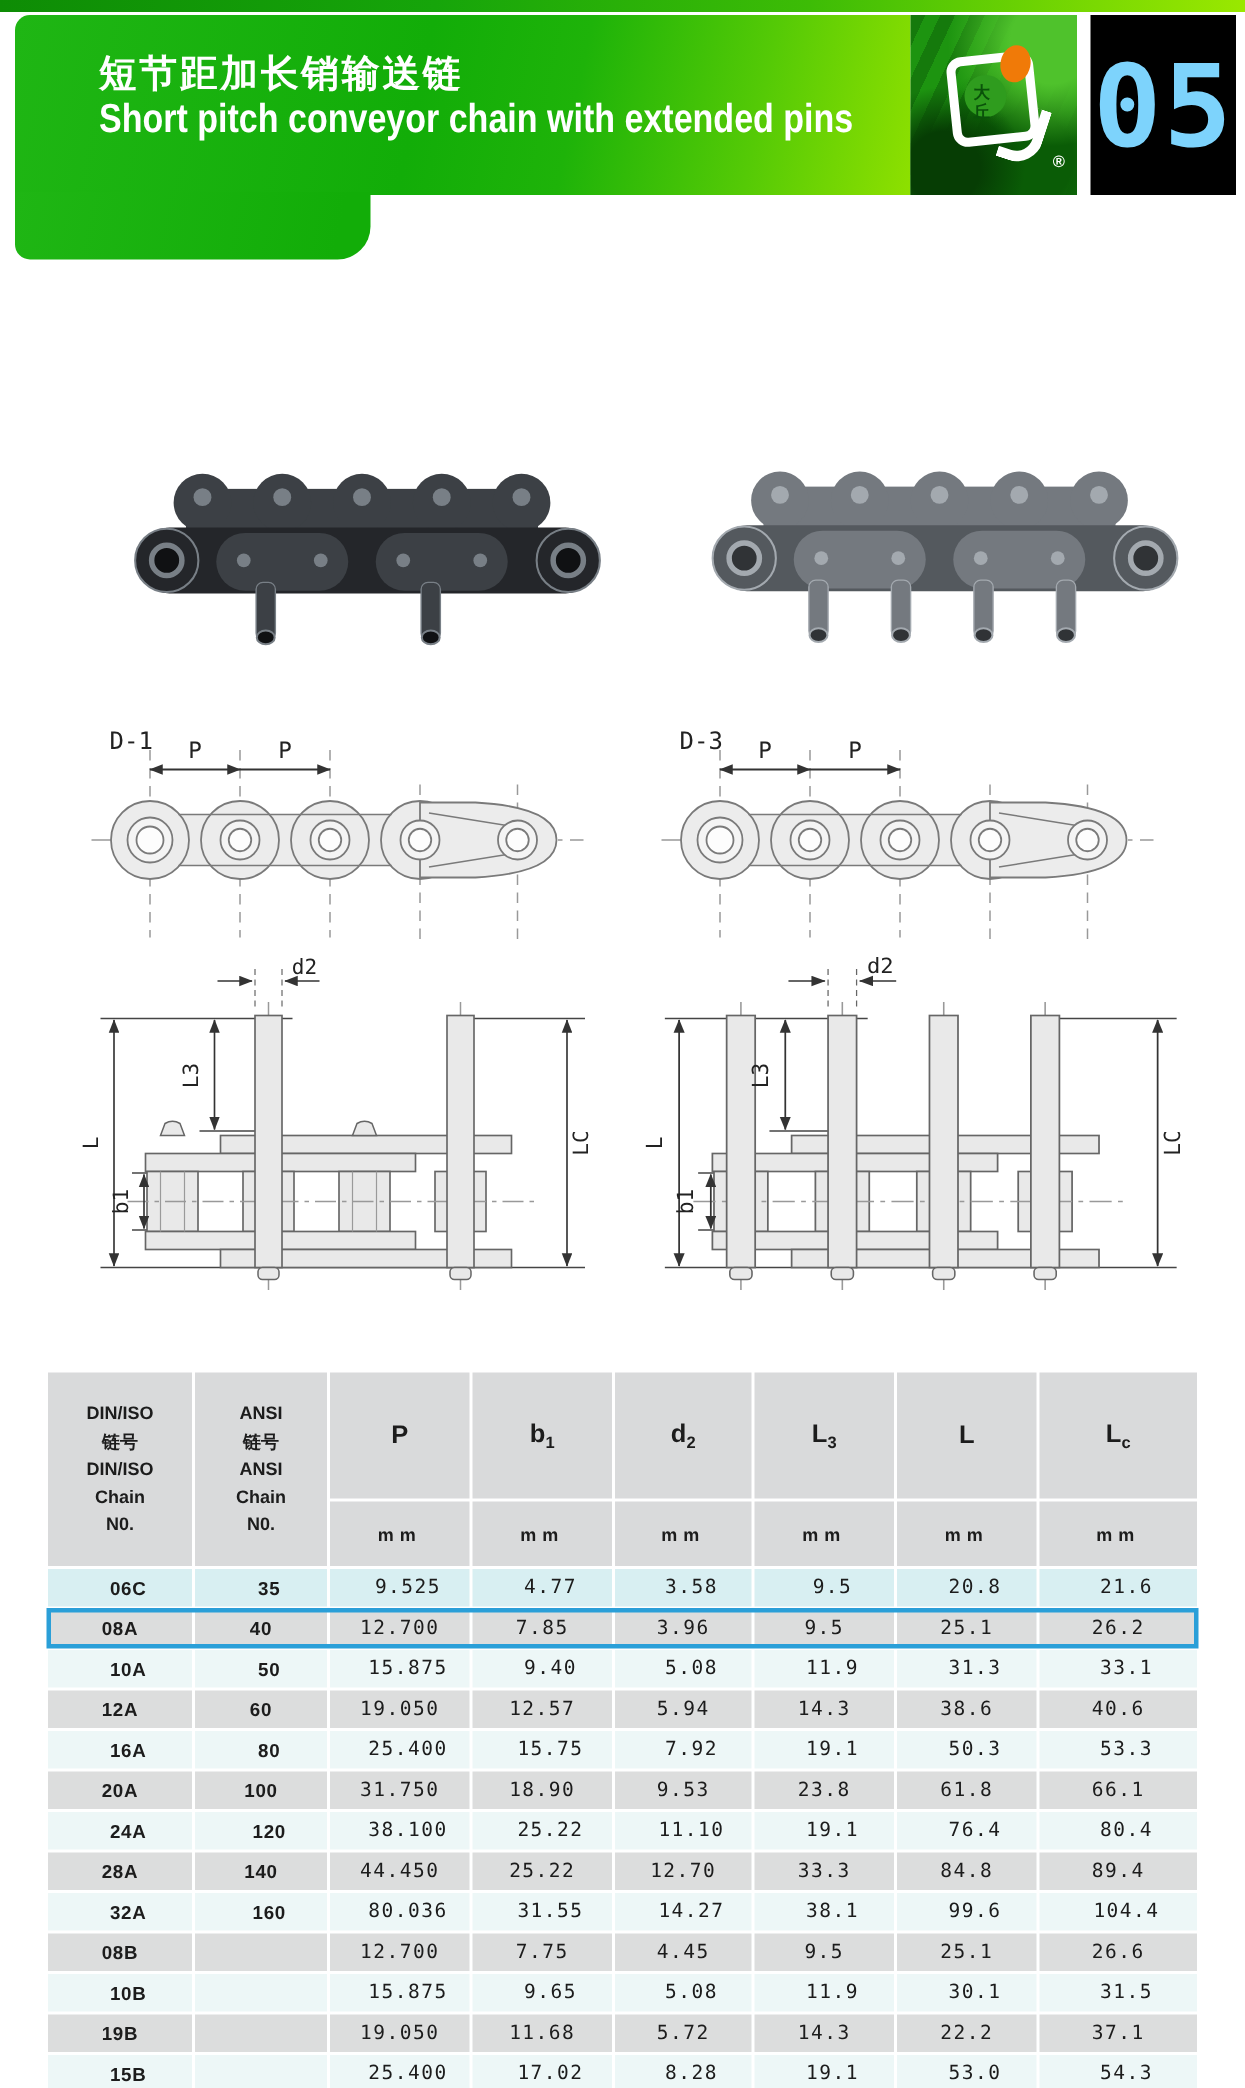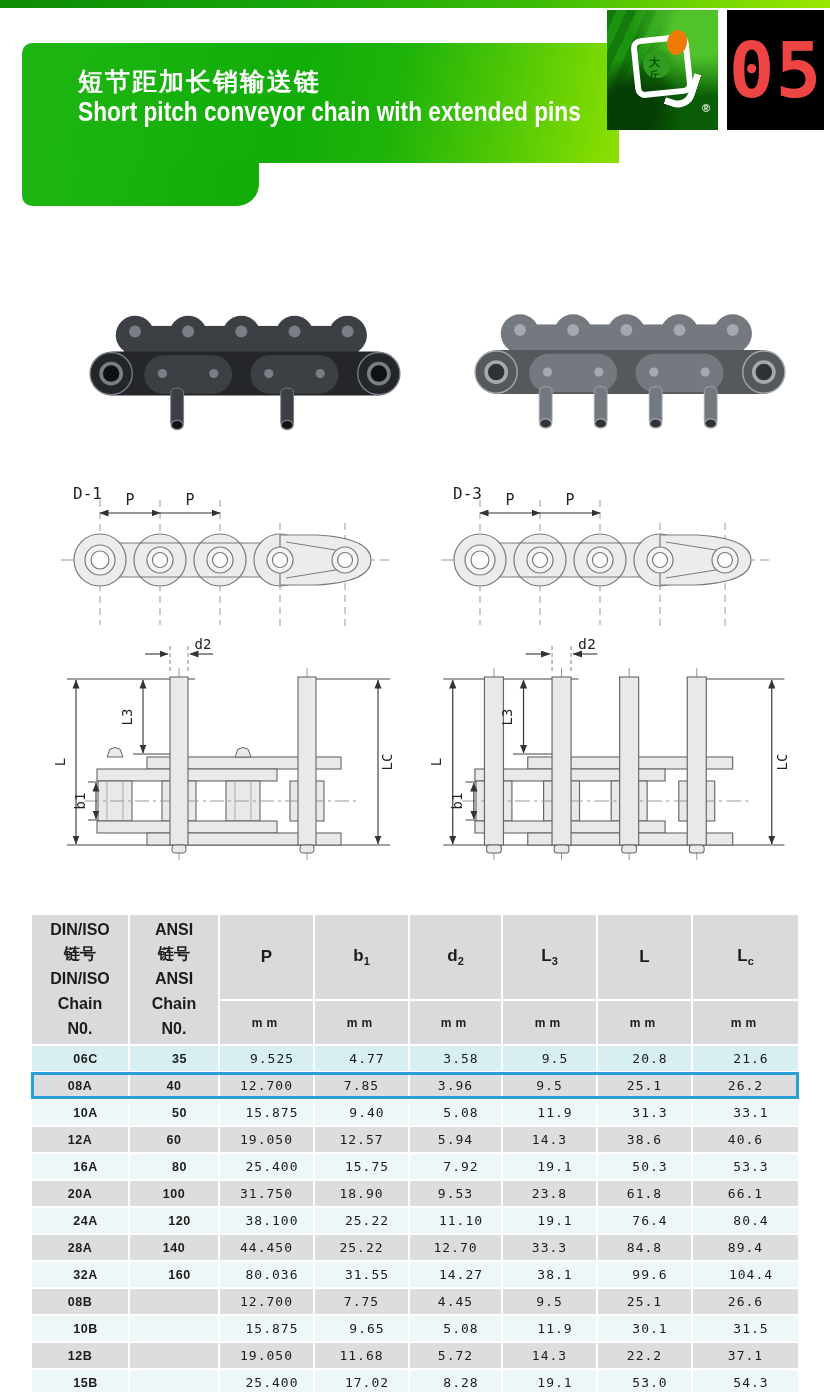--- a/index.html
+++ b/index.html
@@ -2,23 +2,23 @@
 <html><head>
 <meta charset="utf-8">
 <style>
   html,body{margin:0;padding:0;background:#fff;}
   #page{position:relative;width:830px;height:1392px;background:#fff;overflow:hidden;
         font-family:"Liberation Sans",sans-serif;}
 
   
   .topstrip{position:absolute;left:0;top:0;width:830px;height:8px;
     background:linear-gradient(90deg,#0e8c05 0%,#16a50a 35%,#3dbc06 65%,#9ae800 100%);}
-  .banner{position:absolute;left:22px;top:10px;width:597px;height:120px;
+  .banner{position:absolute;left:10px;top:10px;width:597px;height:120px;
     border-radius:10px 0 0 0;
-    background:linear-gradient(102deg,#1fb614 0%,#12ad08 45%,#1eb309 62%,#55ca06 82%,#8ee000 100%);margin-top:33px;}
+    background:linear-gradient(102deg,#1fb614 0%,#12ad08 45%,#1eb309 62%,#55ca06 82%,#8ee000 100%);}
   .banner-tab{position:absolute;left:0;top:118px;width:237px;height:45px;
     border-radius:0 0 22px 10px;
     background:linear-gradient(102deg,#1fb614 0%,#12ad08 90%);}
   .title-zh{position:absolute;left:56px;top:22px;margin:0;color:#fff;
     font-size:25px;font-weight:700;letter-spacing:2px;}
   .title-en{position:absolute;left:56px;top:54px;margin:0;color:#fff;
     font-size:27px;font-weight:700;}
   .squeeze{display:inline-block;transform:scaleX(.84);transform-origin:0 50%;white-space:nowrap;}
 
   .logo-box{position:absolute;left:607px;top:10px;width:111px;height:120px;overflow:hidden;
@@ -35,36 +35,36 @@
     background:#f07a08;transform:rotate(12deg);}
   .logo-tail{position:absolute;left:62px;top:60px;width:20px;height:32px;
     border-right:7px solid #fff;border-bottom:7px solid #fff;
     border-radius:0 0 18px 0;transform:rotate(18deg);}
   .logo-chars{position:absolute;left:42px;top:46px;width:13px;color:#0a520a;
     font-size:11px;font-weight:700;line-height:1.15;}
   .logo-reg{position:absolute;right:8px;bottom:16px;color:#fff;font-size:11px;font-weight:700;}
 
   .pagenum-box{position:absolute;left:727px;top:10px;width:97px;height:120px;background:#000;
     display:flex;align-items:center;justify-content:center;}
-  .pagenum{color:#ef4444;font-family:"DejaVu Sans Mono",monospace;
+  .pagenum{color:#7dd3fc;font-family:"DejaVu Sans Mono",monospace;
     font-size:76px;font-weight:700;letter-spacing:1px;}
 
   
   .fig{position:absolute;}
   svg text{font-family:"DejaVu Sans Mono",monospace;fill:#222;}
   .dlab{font-size:16px;}
   .plab{font-size:15px;text-anchor:middle;}
   .dimlab{font-size:14px;text-anchor:middle;}
 
   
   .spec{position:absolute;left:30px;top:913px;width:770px;border-collapse:separate;
     border-spacing:2px;background:#fff;table-layout:fixed;}
   .spec th,.spec td{text-align:center;vertical-align:middle;padding:0;color:#1c1c1c;}
   .spec th{background:#d9dadb;font-weight:600;}
-  th.colchain{font-size:16px;line-height:1.55;white-space:pre-line;}
+  th.colchain{font-size:12px;line-height:1.55;white-space:pre-line;}
   th.dim{height:84px;font-size:17px;font-weight:600;}
   th.dim sub{font-size:11px;}
   th.unit{height:43px;font-size:12px;font-weight:600;letter-spacing:4px;}
   .spec td{height:25px;font-family:"DejaVu Sans Mono",monospace;
     font-size:13px;letter-spacing:1px;}
   .spec td.id{font-family:"Liberation Sans",sans-serif;font-weight:700;
     font-size:12.5px;letter-spacing:.5px;}
   tr.light td{background:#edf7f7;padding-left:11px;}
   tr.first td{background:#d8eff2;}
   tr.gray td{background:#dcdddd;margin-top:37px;}
@@ -428,21 +428,21 @@
           <td class="id">10B</td>
           <td class="id"></td>
           <td class="num">15.875</td>
           <td class="num">9.65</td>
           <td class="num">5.08</td>
           <td class="num">11.9</td>
           <td class="num">30.1</td>
           <td class="num">31.5</td>
         </tr>
         <tr class="gray">
-          <td class="id">12B</td>
+          <td class="id">19B</td>
           <td class="id"></td>
           <td class="num">19.050</td>
           <td class="num">11.68</td>
           <td class="num">5.72</td>
           <td class="num">14.3</td>
           <td class="num">22.2</td>
           <td class="num">37.1</td>
         </tr>
         <tr class="light">
           <td class="id">15B</td>

